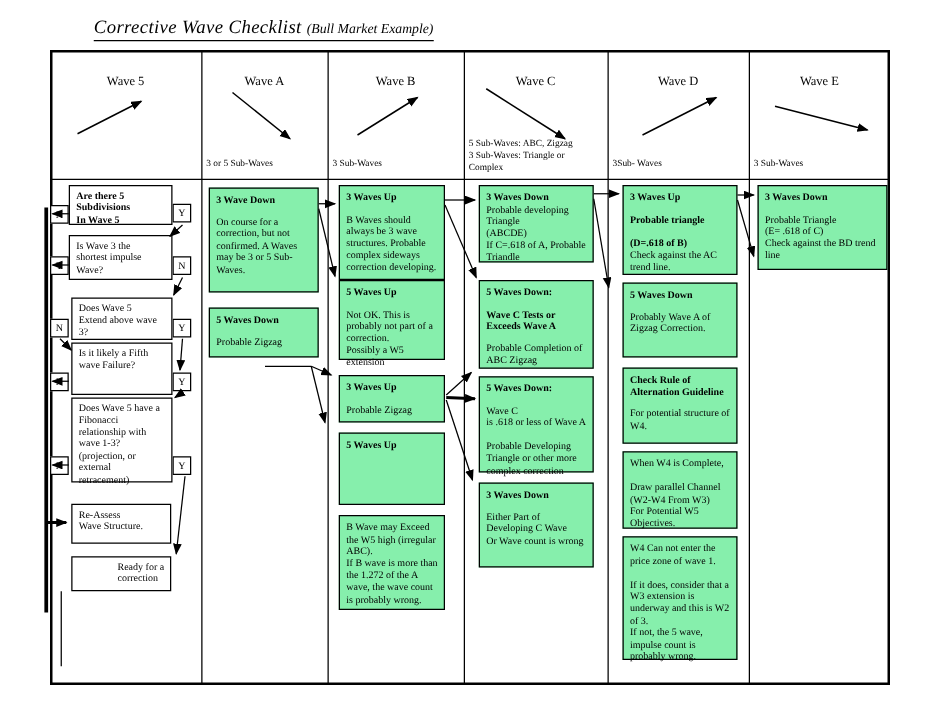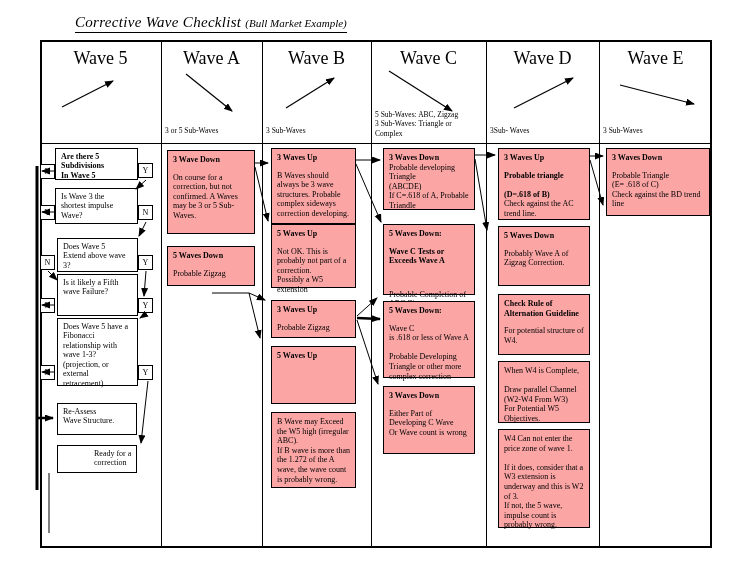--- a/index.html
+++ b/index.html
@@ -6,24 +6,24 @@
   body{width:750px;height:567px;position:relative;font-family:"Liberation Serif",serif;color:#000;overflow:hidden;}
   
   .title-wrap{position:absolute;left:75px;top:13px;border-bottom:1px solid #000;padding-bottom:1px;font-style:italic;white-space:nowrap;z-index:2;}
   .title-main{font-size:15px;letter-spacing:.3px;}
   .title-sub{font-size:11px;margin-left:4px;}
   
   .frame{position:absolute;left:40px;top:40px;width:672px;height:508px;border:2px solid #000;box-sizing:border-box;background:#fff;z-index:0;}
   .vline{position:absolute;top:40px;height:508px;width:1px;background:#000;z-index:1;}
   .hline{position:absolute;left:40px;top:143px;width:672px;height:1px;background:#000;z-index:1;}
   
-  .col-head{position:absolute;top:48px;font-size:18px;text-align:center;z-index:2;}
+  .col-head{position:absolute;top:60px;font-size:10px;text-align:center;z-index:2;}
   .col-sub{position:absolute;font-size:7.5px;line-height:1.25;white-space:pre-line;z-index:2;}
   
-  .fbox{position:absolute;border:1px solid #000;background:#fca5a5;box-sizing:border-box;padding:4px 3px 2px 5px;font-size:8px;line-height:1.2;z-index:2;}
+  .fbox{position:absolute;border:1px solid #000;background:#86efac;box-sizing:border-box;padding:4px 3px 2px 5px;font-size:8px;line-height:1.2;z-index:2;}
   .btitle{font-weight:bold;white-space:pre-line;margin:0 0 8px 0;}
   .tight .btitle{margin-bottom:0;}
   .bsub{font-weight:bold;white-space:pre-line;margin:0;}
   .bbody{white-space:pre-line;margin:0;}
   
   .qbox{position:absolute;border:1.5px solid #000;background:#fff;box-sizing:border-box;padding:3px 2px 2px 5px;font-size:8px;line-height:1.18;white-space:pre-line;z-index:2;}
   .qbold{font-weight:bold;}
   .tab{position:absolute;width:15px;height:15px;border:1px solid #000;background:#fff;box-sizing:border-box;font-size:8px;line-height:13px;text-align:center;z-index:3;}
   svg.overlay{position:absolute;left:0;top:0;z-index:4;pointer-events:none;}
 </style>
@@ -125,21 +125,21 @@
 </div>
 
 <div class="fbox tight" style="left:383px;top:148px;width:92px;height:62px;">
   <div class="btitle">3 Waves Down</div>
   <div class="bbody">Probable developing Triangle
 (ABCDE)
 If C=.618 of A, Probable Triandle</div>
 </div>
 <div class="fbox" style="left:383px;top:224px;width:92px;height:71px;">
   <div class="btitle">5 Waves Down:</div>
-  <div class="bsub" style="margin-bottom:24px;font-family:Liberation Serif, serif;">Wave C Tests or Exceeds Wave A</div>
+  <div class="bsub" style="margin-bottom:8px;font-family:Liberation Serif, serif;">Wave C Tests or Exceeds Wave A</div>
   <div class="bbody">Probable Completion of ABC Zigzag</div>
 </div>
 <div class="fbox" style="left:383px;top:301px;width:92px;height:77px;">
   <div class="btitle">5 Waves Down:</div>
   <div class="bbody">Wave C
 is .618 or less of Wave A
 
 Probable Developing Triangle or other more complex correction</div>
 </div>
 <div class="fbox" style="left:383px;top:386px;width:92px;height:68px;">

